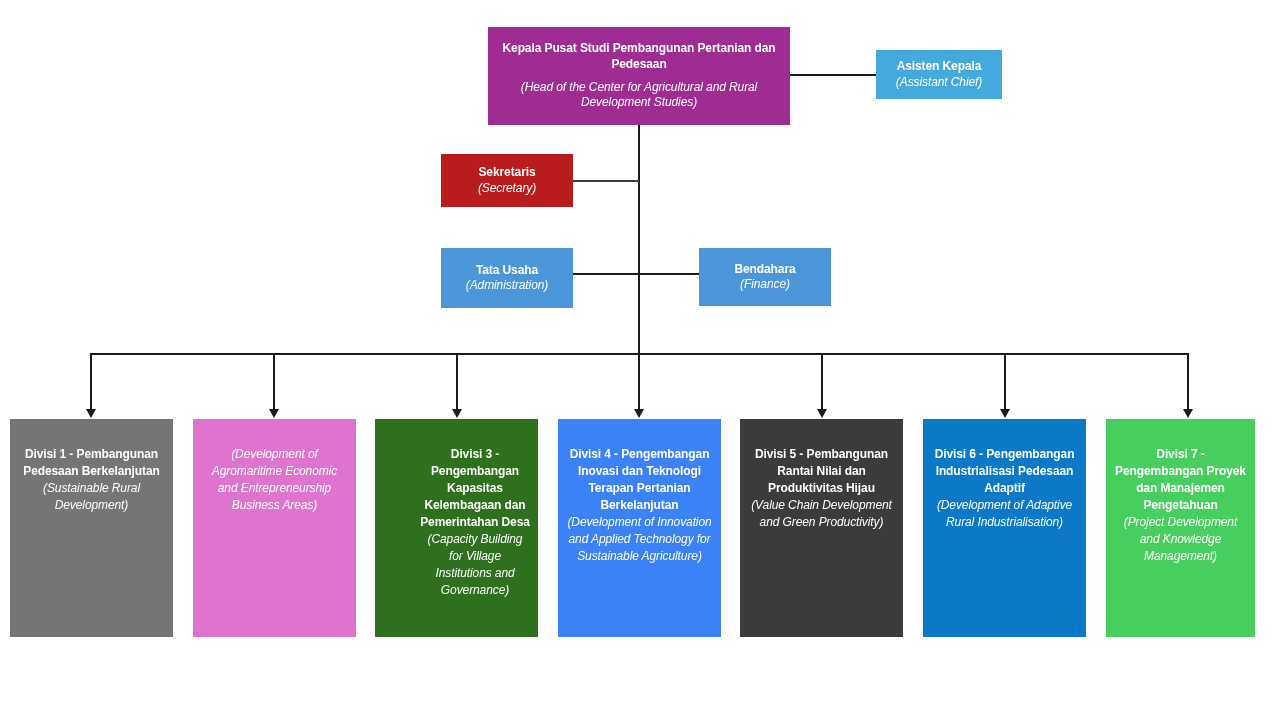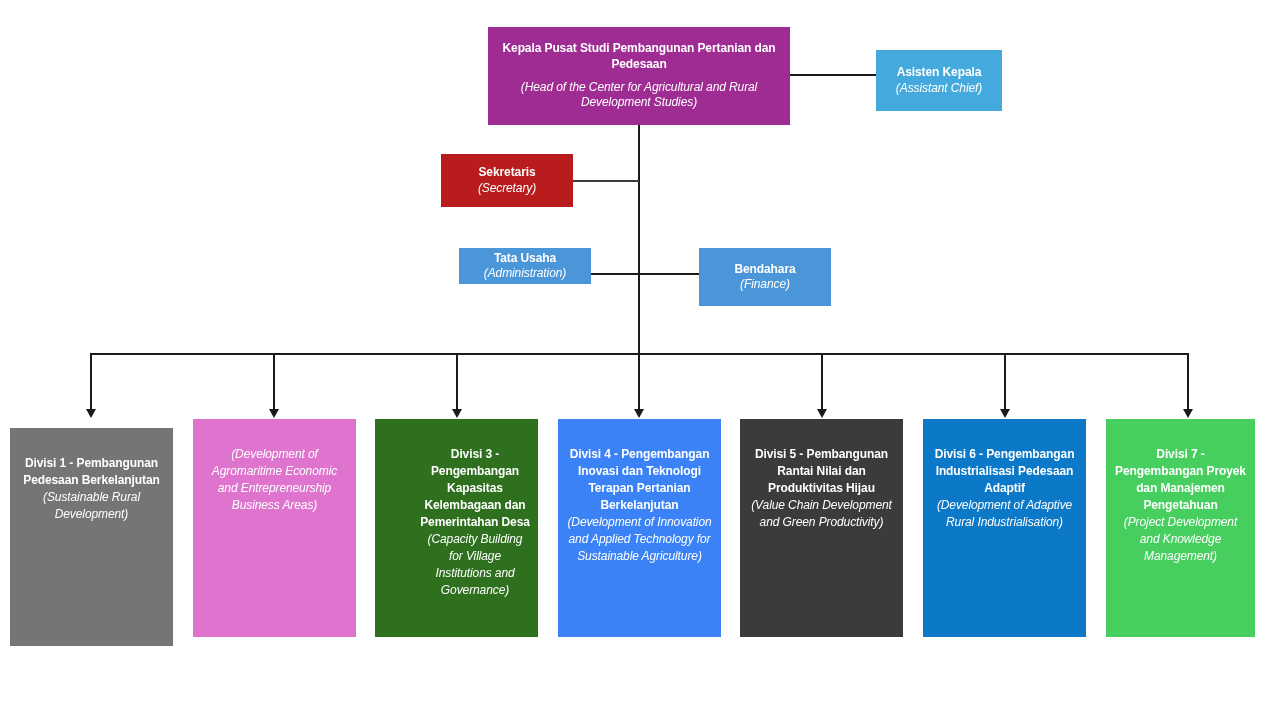--- a/index.html
+++ b/index.html
@@ -115,41 +115,41 @@
   <div class="arrowhead" style="left:1000px; top:409px;"></div>
 
   <div class="conn v" style="left:1187px; top:353px; height:58px;"></div>
   <div class="arrowhead" style="left:1183px; top:409px;"></div>
 
   <div class="node vcenter" style="left:488px; top:27px; width:302px; height:98px; background:#9F2C92;gap:8px;">
     <span class="title">Kepala Pusat Studi Pembangunan Pertanian dan Pedesaan</span>
     <span class="subtitle">(Head of the Center for Agricultural and Rural Development Studies)</span>
   </div>
 
-  <div class="node vcenter" style="left:876px; top:50px; width:126px; height:61px; background:#44AADE;">
+  <div class="node vcenter" style="left:876px; top:50px; width:126px; height:49px; background:#44AADE;">
     <span class="title">Asisten Kepala</span>
     <span class="subtitle">(Assistant Chief)</span>
   </div>
 
   <div class="node vcenter" style="left:441px; top:154px; width:132px; height:53px; background:#b91c1c;">
     <span class="title">Sekretaris</span>
     <span class="subtitle">(Secretary)</span>
   </div>
 
-  <div class="node vcenter" style="left:441px; top:248px; width:132px; height:36px; background:#4A96D8;margin-left:18px;">
+  <div class="node vcenter" style="left:441px; top:248px; width:132px; height:60px; background:#4A96D8;">
     <span class="title">Tata Usaha</span>
     <span class="subtitle">(Administration)</span>
   </div>
 
   <div class="node vcenter" style="left:699px; top:248px; width:132px; height:58px; background:#4A96D8;">
     <span class="title">Bendahara</span>
     <span class="subtitle">(Finance)</span>
   </div>
 
-  <div class="node vtop" style="left:10px; top:419px; width:163px; height:218px; background:#757575;margin-top:9px;">
+  <div class="node vtop" style="left:10px; top:419px; width:163px; height:218px; background:#757575;">
     <span class="title">Divisi 1 - Pembangunan Pedesaan Berkelanjutan</span>
     <span class="subtitle">(Sustainable Rural Development)</span>
   </div>
 
   <div class="node vtop" style="left:193px; top:419px; width:163px; height:218px; background:#DE74CD;">
     <span class="subtitle">(Development of Agromaritime Economic and Entrepreneurship Business Areas)</span>
   </div>
 
   <div class="node vtop" style="left:375px; top:419px; width:163px; height:218px; background:#2E701E;padding-left:45px;">
     <span class="title">Divisi 3 - Pengembangan Kapasitas Kelembagaan dan Pemerintahan Desa</span>

